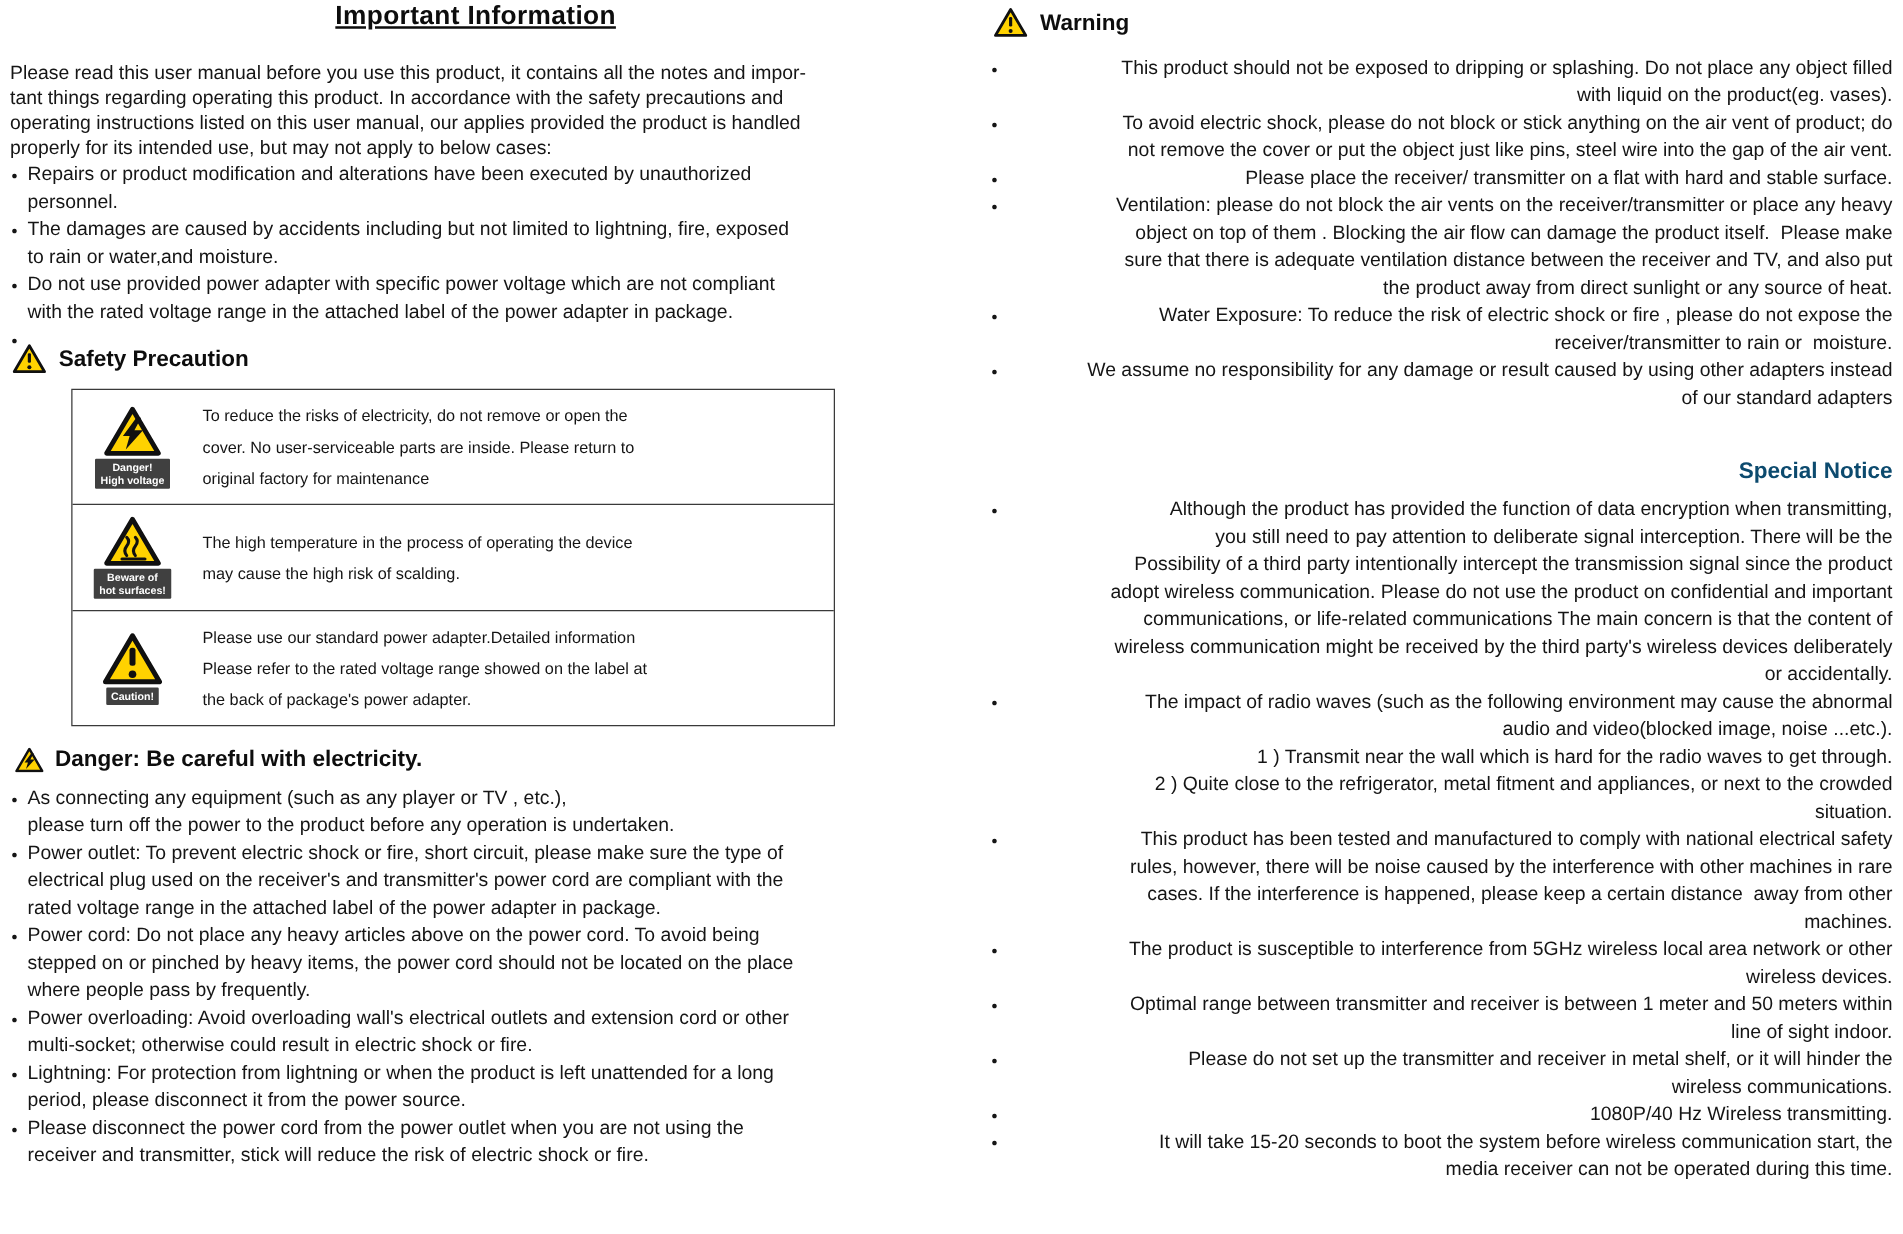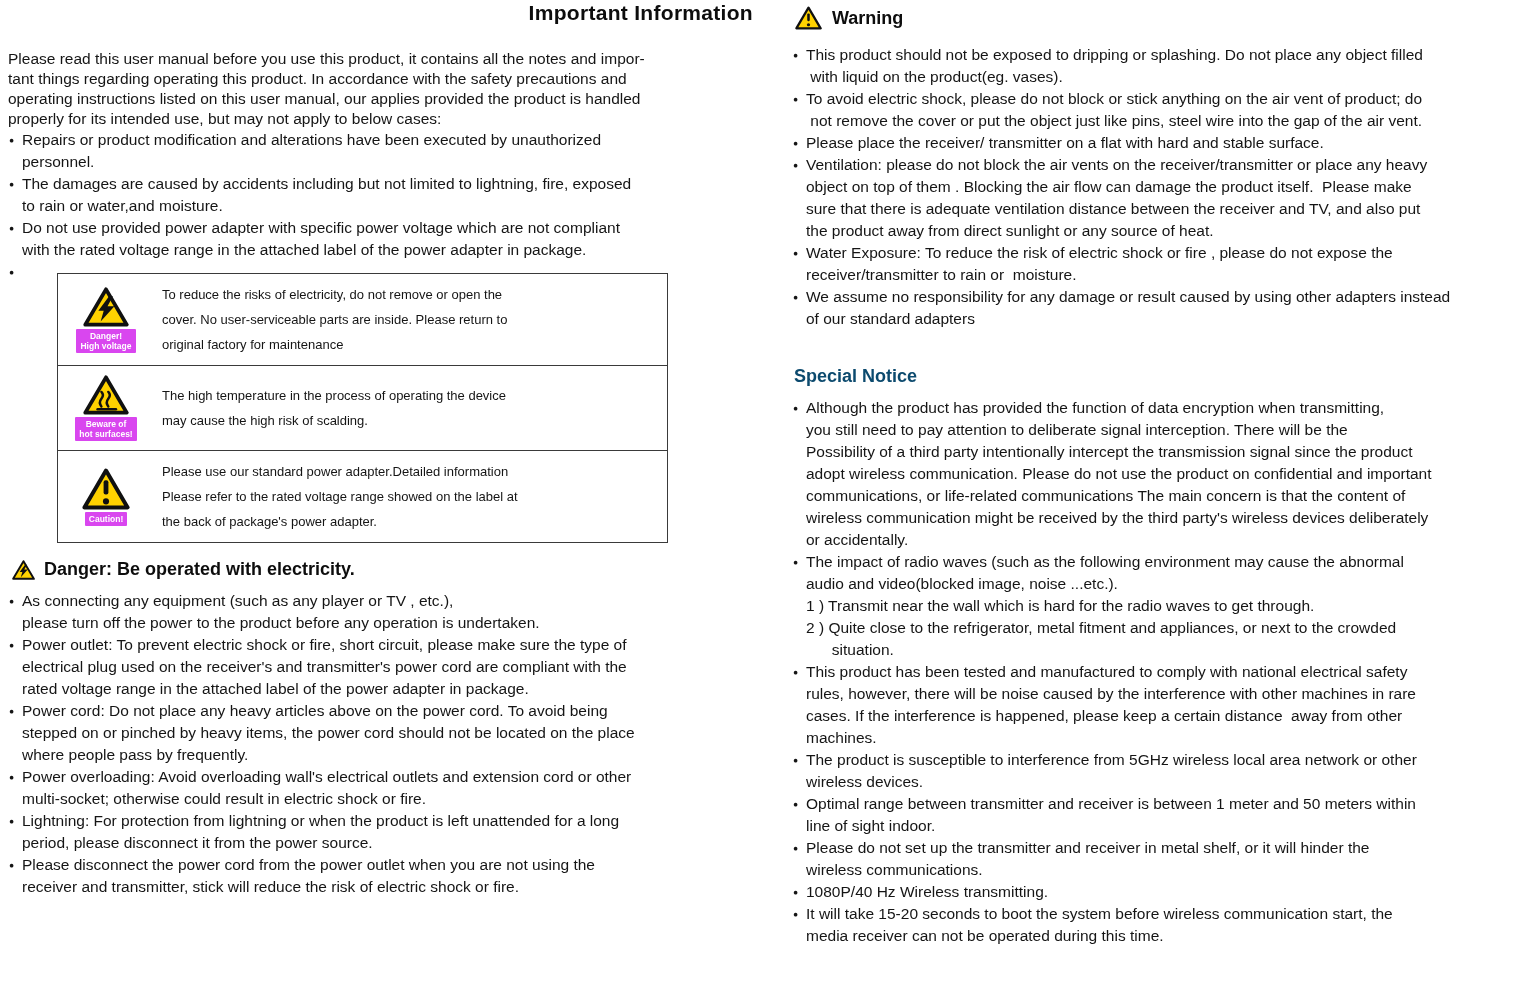--- a/index.html
+++ b/index.html
@@ -5,25 +5,25 @@
   * { margin:0; padding:0; box-sizing:border-box; }
   html,body { background:#ffffff; }
   body {
     width:1522px; height:987px; position:relative; overflow:hidden;
     font-family:"Liberation Sans","DejaVu Sans",sans-serif;
     color:#151515;
     -webkit-font-smoothing:antialiased;
   }
   .col { position:absolute; top:0; }
   .col-left  { left:8px;  width:745px; }
-  .col-right { left:792px; width:722px; }
+  .col-right { left:792px; width:722px;text-align:right; }
 
   .doc-title {
-    text-align:right; font-size:21px; font-weight:bold;
-    letter-spacing:0.3px; padding-top:1px; color:#0d0d0d;
+    text-align:center; font-size:21px; font-weight:bold;
+    letter-spacing:0.3px; padding-top:1px; color:#0d0d0d;text-decoration:underline;
   }
 
   .body-text { font-size:15.5px; line-height:20px; white-space:pre-wrap; }
   .intro { margin-top:24px; }
 
   ul.bullets { list-style:none; }
   ul.bullets li { position:relative; padding-left:14px; font-size:15.5px; line-height:22px; }
   .dot { position:absolute; left:1px; top:0; font-size:8.5px; line-height:22px; color:#151515; }
   .bt { white-space:pre-wrap; }
 
@@ -39,21 +39,21 @@
     margin:12px 0 0 49px; width:611px;
     border:1.5px solid #3a3a3a;
   }
   .trow { display:flex; border-bottom:1.5px solid #3a3a3a; min-height:85px; }
   .trow:last-child { border-bottom:none; }
   .ticon {
     width:96px; display:flex; flex-direction:column;
     align-items:center; justify-content:center; padding:6px 4px;
   }
   .ilabel {
-    margin-top:2px; background:#d946ef; color:#ffffff;
+    margin-top:2px; background:#404040; color:#ffffff;
     font-size:8.5px; font-weight:bold; line-height:10px;
     padding:2px 4px; text-align:center; white-space:pre-line; border-radius:1px;
   }
   .ttext {
     flex:1; display:flex; flex-direction:column; justify-content:center;
     font-size:13px; line-height:25px; white-space:pre-wrap; padding:8px 6px 8px 8px;
   }
 
   .danger-bullets { margin-top:10px; }
   .warn-bullets   { margin-top:14px; }
@@ -80,20 +80,28 @@
     <ul class="bullets">
       <li><span class="dot">●</span><span class="bt">Repairs or product modification and alterations have been executed by unauthorized
 personnel.</span></li>
       <li><span class="dot">●</span><span class="bt">The damages are caused by accidents including but not limited to lightning, fire, exposed
 to rain or water,and moisture.</span></li>
       <li><span class="dot">●</span><span class="bt">Do not use provided power adapter with specific power voltage which are not compliant
 with the rated voltage range in the attached label of the power adapter in package.</span></li>
       <li><span class="dot">●</span></li>
     </ul>
 
+    <div class="sec-head safety-head">
+      <svg viewBox="0 0 60 52" width="27" height="24" aria-hidden="true">
+        <polygon points="30,3 57,49 3,49" fill="#FFD200" stroke="#101010" stroke-width="5" stroke-linejoin="round"></polygon>
+        <rect x="27.2" y="16" width="5.6" height="17" rx="2.3" fill="#101010"></rect>
+        <circle cx="30" cy="41" r="3.6" fill="#101010"></circle>
+      </svg>
+      <span>Safety Precaution</span>
+    </div>
 
     <div class="stable">
       <div class="trow">
         <div class="ticon">
           <svg viewBox="0 0 60 52" width="46" height="40" aria-hidden="true">
             <polygon points="30,3 57,49 3,49" fill="#FFD200" stroke="#101010" stroke-width="5" stroke-linejoin="round"></polygon>
             <polygon points="34,12 20,31 27,31 23,45 41,25 32,25 39,12" fill="#101010"></polygon>
           </svg>
           <div class="ilabel">Danger!
 High voltage</div>
@@ -129,21 +137,21 @@
 Please refer to the rated voltage range showed on the label at
 the back of package's power adapter.</div>
       </div>
     </div>
 
     <div class="sec-head danger-head">
       <svg viewBox="0 0 60 52" width="23" height="20" aria-hidden="true">
         <polygon points="30,3 57,49 3,49" fill="#FFD200" stroke="#101010" stroke-width="5" stroke-linejoin="round"></polygon>
         <polygon points="34,12 20,31 27,31 23,45 41,25 32,25 39,12" fill="#101010"></polygon>
       </svg>
-      <span>Danger: Be operated with electricity.</span>
+      <span>Danger: Be careful with electricity.</span>
     </div>
 
     <ul class="bullets danger-bullets">
       <li><span class="dot">●</span><span class="bt">As connecting any equipment (such as any player or TV , etc.),
 please turn off the power to the product before any operation is undertaken.</span></li>
       <li><span class="dot">●</span><span class="bt">Power outlet: To prevent electric shock or fire, short circuit, please make sure the type of
 electrical plug used on the receiver's and transmitter's power cord are compliant with the
 rated voltage range in the attached label of the power adapter in package.</span></li>
       <li><span class="dot">●</span><span class="bt">Power cord: Do not place any heavy articles above on the power cord. To avoid being
 stepped on or pinched by heavy items, the power cord should not be located on the place

